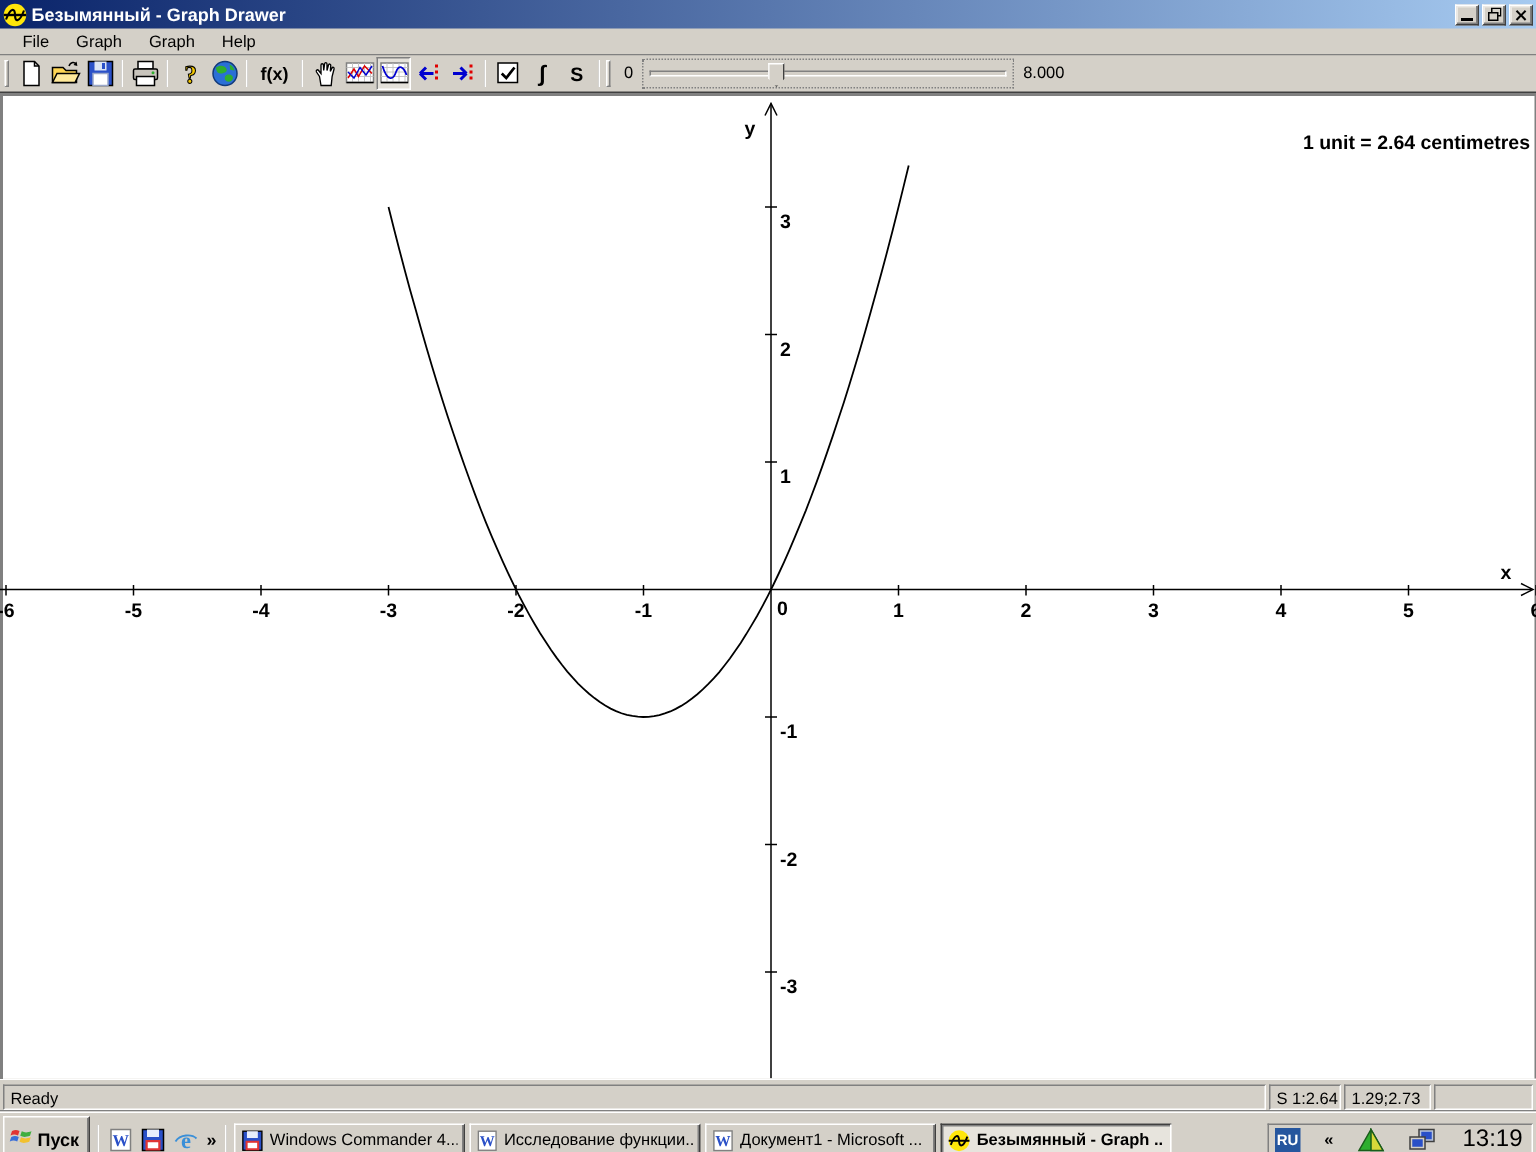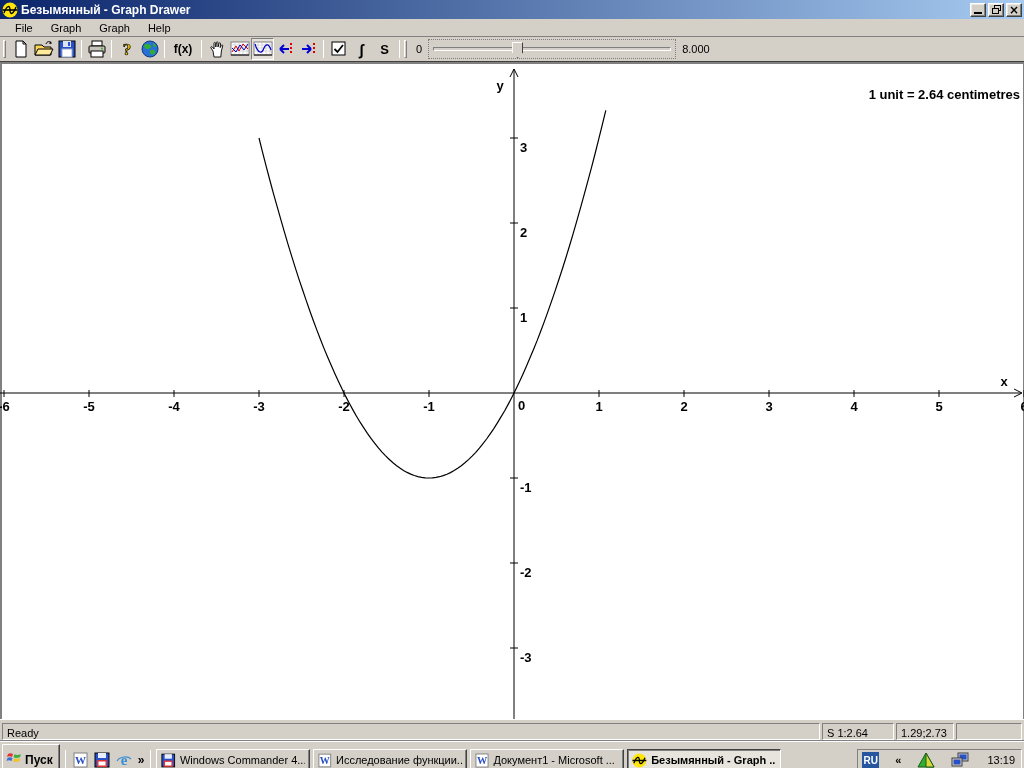--- a/index.html
+++ b/index.html
@@ -36,37 +36,37 @@
   .slider-max { margin-left:6px; }
 
   
   .graph-area { flex:0 0 657px; height:657px; background:#fff; position:relative; box-shadow:inset 2px 2px 0 #808080, inset -1px 0 0 #808080; overflow:hidden; }
   .graph-area svg { position:absolute; left:0; top:0; }
 
   
   .statusbar { flex:0 0 22px; display:flex; align-items:center; padding:2px 2px 1px 2px; gap:2px; border-top:1px solid #fff; }
   .spanel { height:17px; border:1px solid; border-color:#808080 #fff #fff #808080; display:flex; align-items:flex-end; padding:0 4px; white-space:nowrap; }
   .spanel.main { flex:1; }
-  .spanel.p1 { width:72px; }
+  .spanel.p1 { width:48px; }
   .spanel.p2 { width:58px; }
   .spanel.p3 { width:66px; }
 
   
   .taskbar { flex:0 0 27px; border-top:1px solid #fff; box-shadow:0 -1px 0 #808080; display:flex; align-items:center; padding:2px 2px 2px 2px; gap:3px; background:#d4d0c8; }
   .startbtn { height:32px; display:flex; align-items:center; gap:3px; padding:0 6px 0 3px; font-weight:bold; font-size:12px; background:#d4d0c8; border:1px solid; border-color:#fff #404040 #404040 #fff; box-shadow:inset -1px -1px 0 #808080; }
   .qsep { width:1px; height:20px; background:#808080; border-right:1px solid #fff; margin:0 2px; }
   .quick { display:flex; align-items:center; gap:6px; padding:0 2px; }
   .chev { font-weight:bold; font-size:12px; letter-spacing:-1px; }
   .taskbtn { width:154px; height:22px; display:flex; align-items:center; gap:4px; padding:0 4px; background:#d4d0c8; border:1px solid; border-color:#fff #404040 #404040 #fff; box-shadow:inset -1px -1px 0 #808080; white-space:nowrap; overflow:hidden; }
   .taskbtn span.lbl { overflow:hidden; text-overflow:clip; white-space:nowrap; }
   .taskbtn.active { border-color:#404040 #fff #fff #404040; box-shadow:inset 1px 1px 0 #808080; background:#e7e4dd; font-weight:bold; }
   .tray { margin-left:auto; height:22px; border:1px solid; border-color:#808080 #fff #fff #808080; display:flex; align-items:center; gap:16px; padding:0 6px 0 4px; }
   .lang-badge { width:17px; height:16px; background:#26569e; color:#fff; font-weight:bold; font-size:10px; display:flex; align-items:center; justify-content:center; }
   .tray .chev2 { font-weight:bold; }
-  .clock { font-size:11px; padding-left:2px; }
+  .clock { font-size:16px; padding-left:2px; }
 </style>
 </head>
 <body>
 
 <div class="screen">
 
   <div class="titlebar">
     <svg class="app-icon" viewBox="0 0 16 16">
       <circle cx="8" cy="8" r="7.5" fill="#ffe60a"></circle>
       <path d="M0.5 8 H15.5" stroke="#000" stroke-width="1.6" fill="none"></path>

